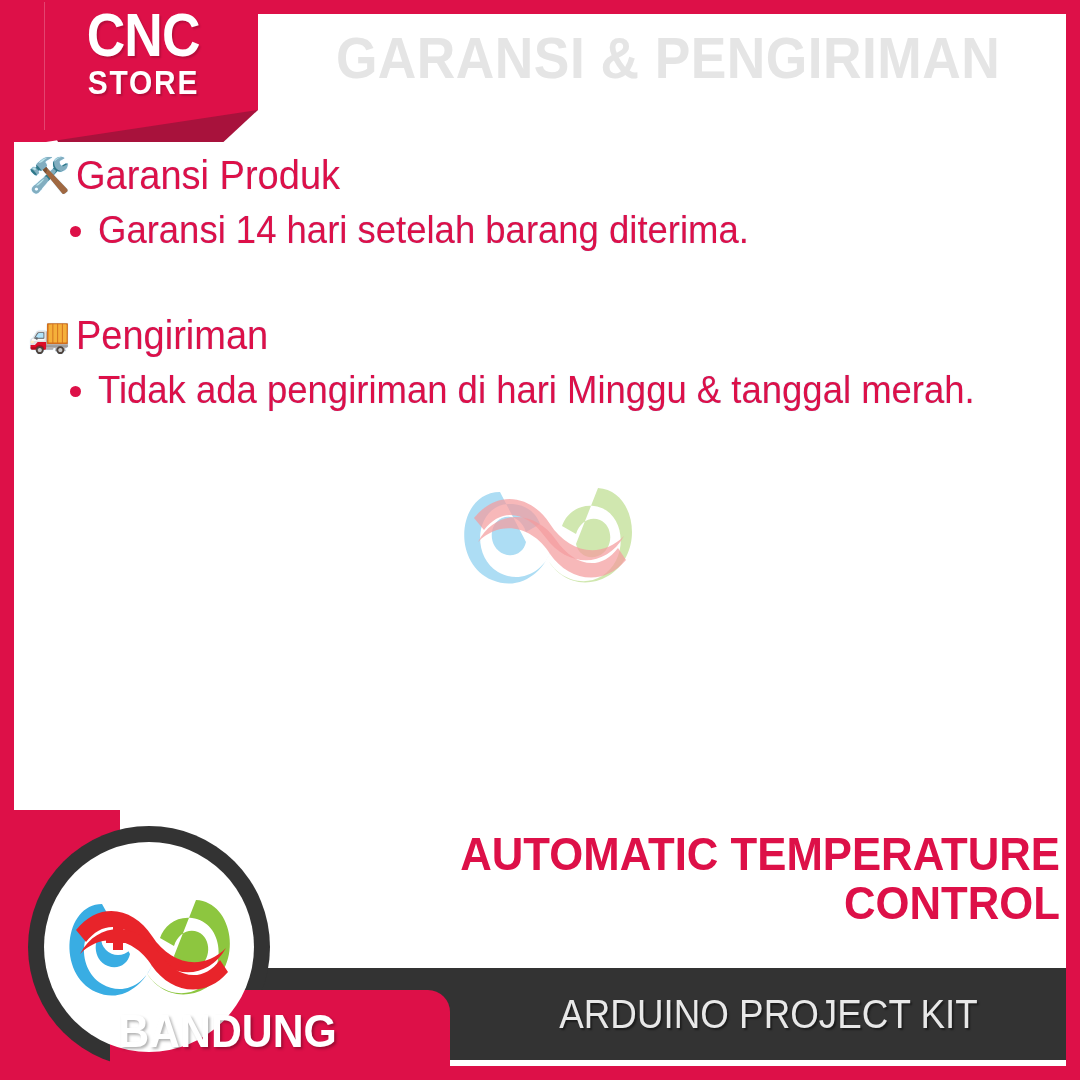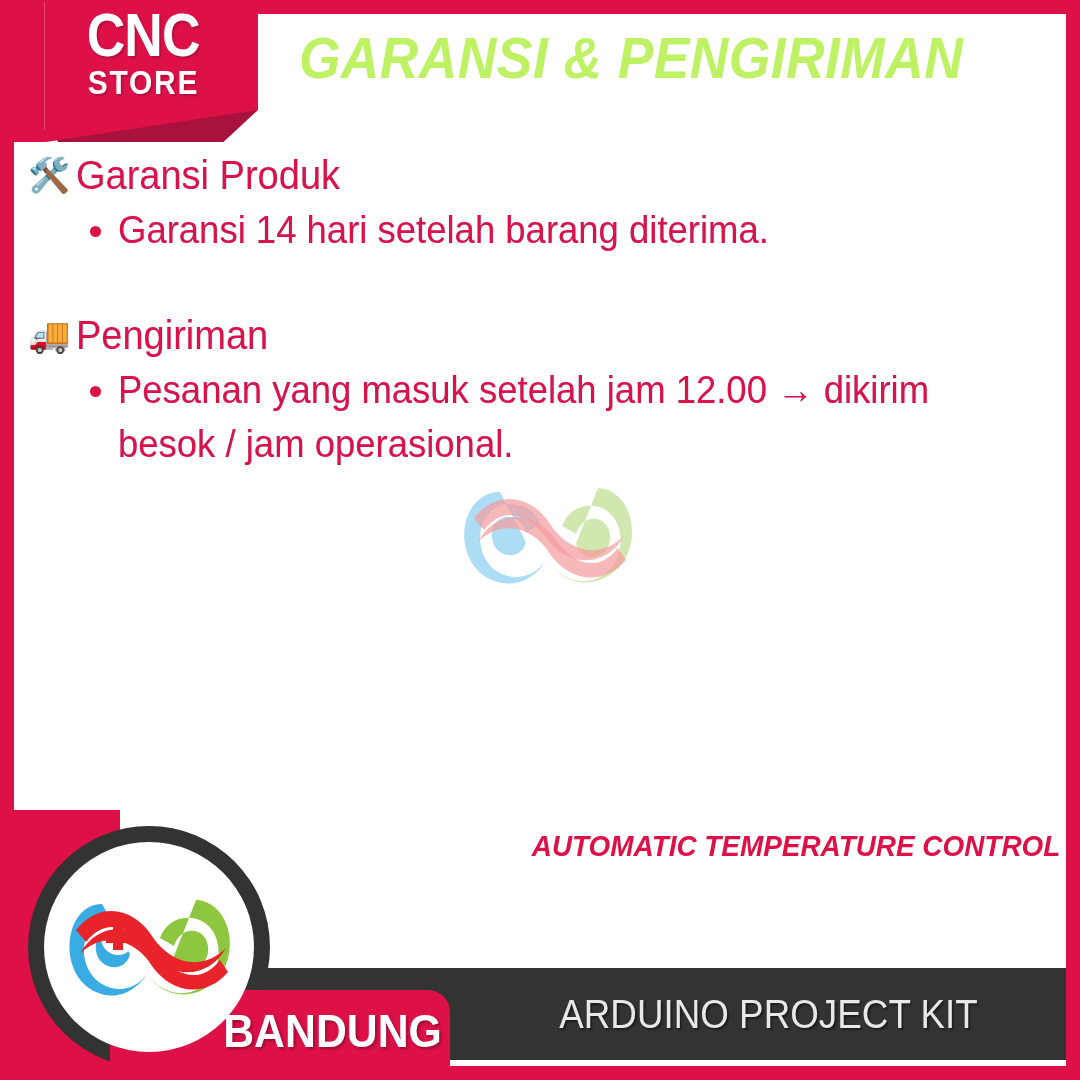--- a/index.html
+++ b/index.html
@@ -90,29 +90,28 @@
     letter-spacing:2px;
     transform:scaleX(0.88);
     text-shadow:2px 2px 2px rgba(0,0,0,0.18);
     padding-left:26px;
   }
 
   #poster-title {
     position:absolute;
     left:270px; top:14px;
     width:796px; height:86px;
-    display:flex; align-items:center; 
-    color:#bef264;
+    display:flex; align-items:center; justify-content:center;
+    color:#e5e5e5;
     font-size:58px;
     font-weight:bold;
     letter-spacing:0.5px;
     transform-origin:center;
     white-space:nowrap;
     z-index:4;
-    font-style:italic;
   }
   #poster-title span { display:inline-block; transform:scaleX(0.92); }
 
   
   #watermark {
     position:absolute;
     left:440px; top:462px;
     width:220px; height:150px;
     opacity:0.45;
     z-index:1;
@@ -142,21 +141,21 @@
     text-shadow:0 0 1px rgba(120,200,255,0.6);
   }
   .section-head .emoji {
     font-size:34px;
     line-height:1;
     display:inline-block;
     width:40px;
   }
   .section-head .head-text { display:inline-block; transform:scaleX(0.95); transform-origin:left center; }
 
-  ul.bullets { list-style:none; padding-left:54px;margin-left:20px; }
+  ul.bullets { list-style:none; padding-left:54px; }
   ul.bullets li {
     position:relative;
     font-size:38px;
     line-height:1.42;
     color:#DD1048;
     margin-bottom:1px;
     padding-left:30px;
     text-shadow:0 0 1px rgba(120,200,255,0.7);
   }
   ul.bullets li::before {
@@ -175,21 +174,21 @@
   #product-title {
     position:absolute;
     left:240px; top:830px;
     width:820px;
     text-align:right;
     z-index:6;
     color:#DD1048;
     font-weight:bold;
     line-height:1.04;
   }
-  #product-title .line1 { font-size:30px; display:block;font-style:italic; }
+  #product-title .line1 { font-size:47px; display:block; }
   #product-title .line2 { font-size:47px; display:block; }
   #product-title span span { display:inline-block; transform:scaleX(0.93); transform-origin:right center; }
 
   
   #badge-ring {
     position:absolute;
     left:28px; top:826px;
     width:242px; height:242px;
     border-radius:50%;
     background:#333333;
@@ -240,21 +239,21 @@
     left:110px; top:990px;
     width:340px; height:90px;
     background:#DD1048;
     border-top-right-radius:22px;
     z-index:8;
   }
   #bandung-label {
     position:absolute;
     left:110px; top:990px;
     width:340px; height:82px;
-    display:flex; align-items:center; justify-content:flex-end;
+    display:flex; align-items:center; justify-content:flex-start;
     color:#ffffff;
     font-size:46px;
     font-weight:bold;
     z-index:10;
     text-shadow:2px 2px 3px rgba(0,0,0,0.3);
     white-space:nowrap;
   }
   #bandung-label span { display:inline-block; transform:scaleX(0.93); }
 
   #left-strip {
@@ -308,21 +307,21 @@
     </div>
 
     <div id="gap-block"></div>
 
     <div class="section">
       <div class="section-head">
         <span class="emoji">🚚</span>
         <span class="head-text">Pengiriman</span>
       </div>
       <ul class="bullets">
-        <li><span class="li-text">Pesanan yang masuk setelah jam 12.00 → dikirim besok / jam operasional.</span></li>
+        <li><span class="li-text">Tidak ada pengiriman di hari Minggu &amp; tanggal merah.</span></li>
       </ul>
     </div>
 
   </div>
 
   <div id="product-title">
     <span class="line1"><span>AUTOMATIC TEMPERATURE CONTROL</span></span>
   </div>
 
   <div id="left-strip"></div>

